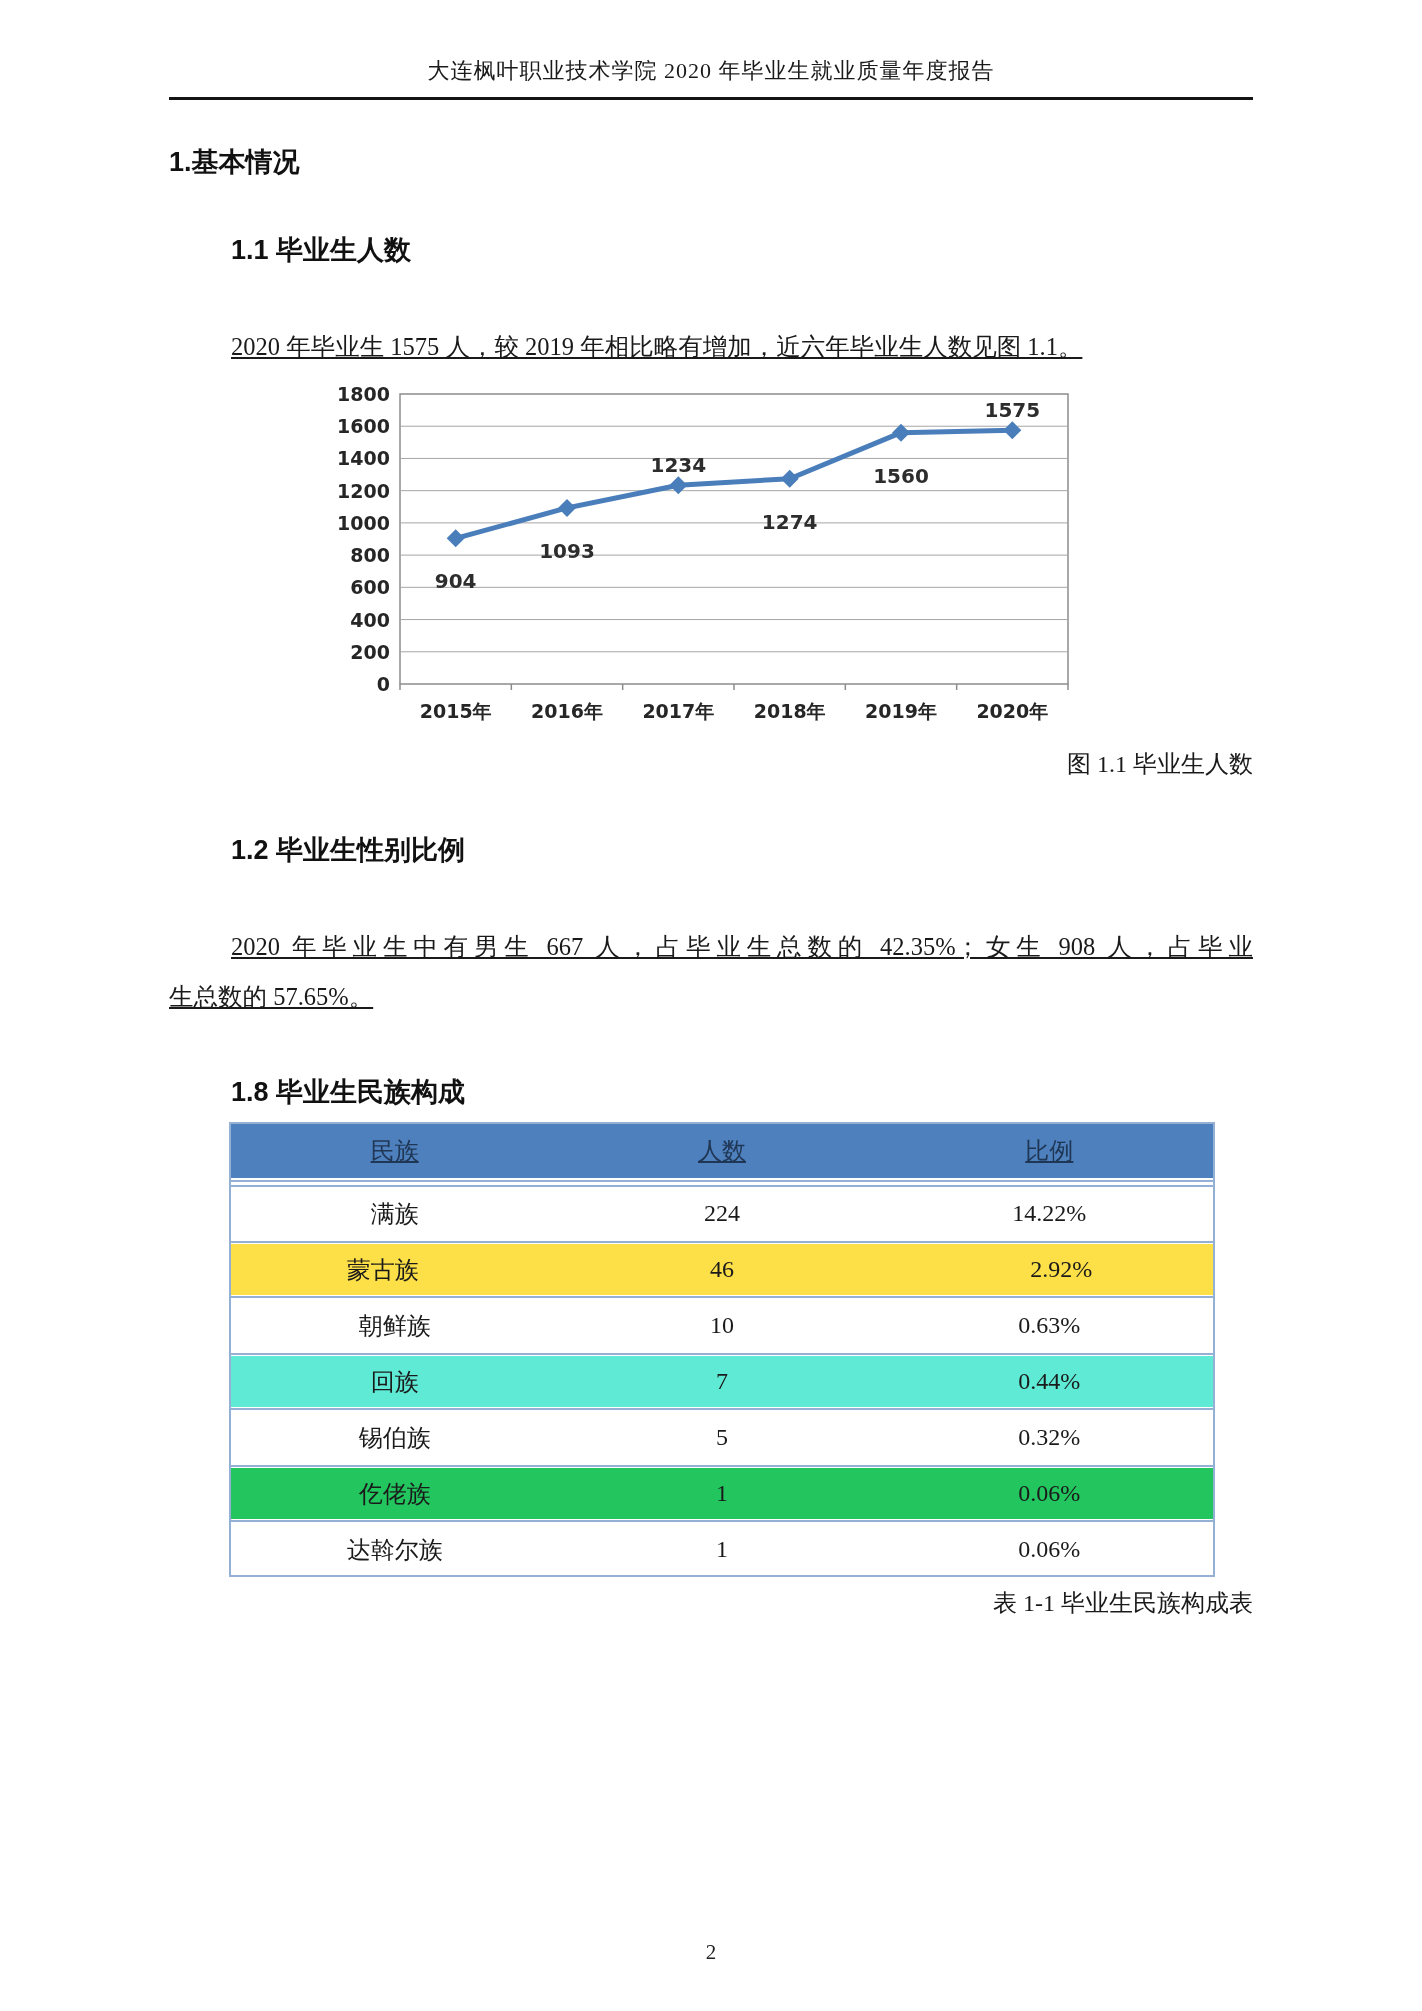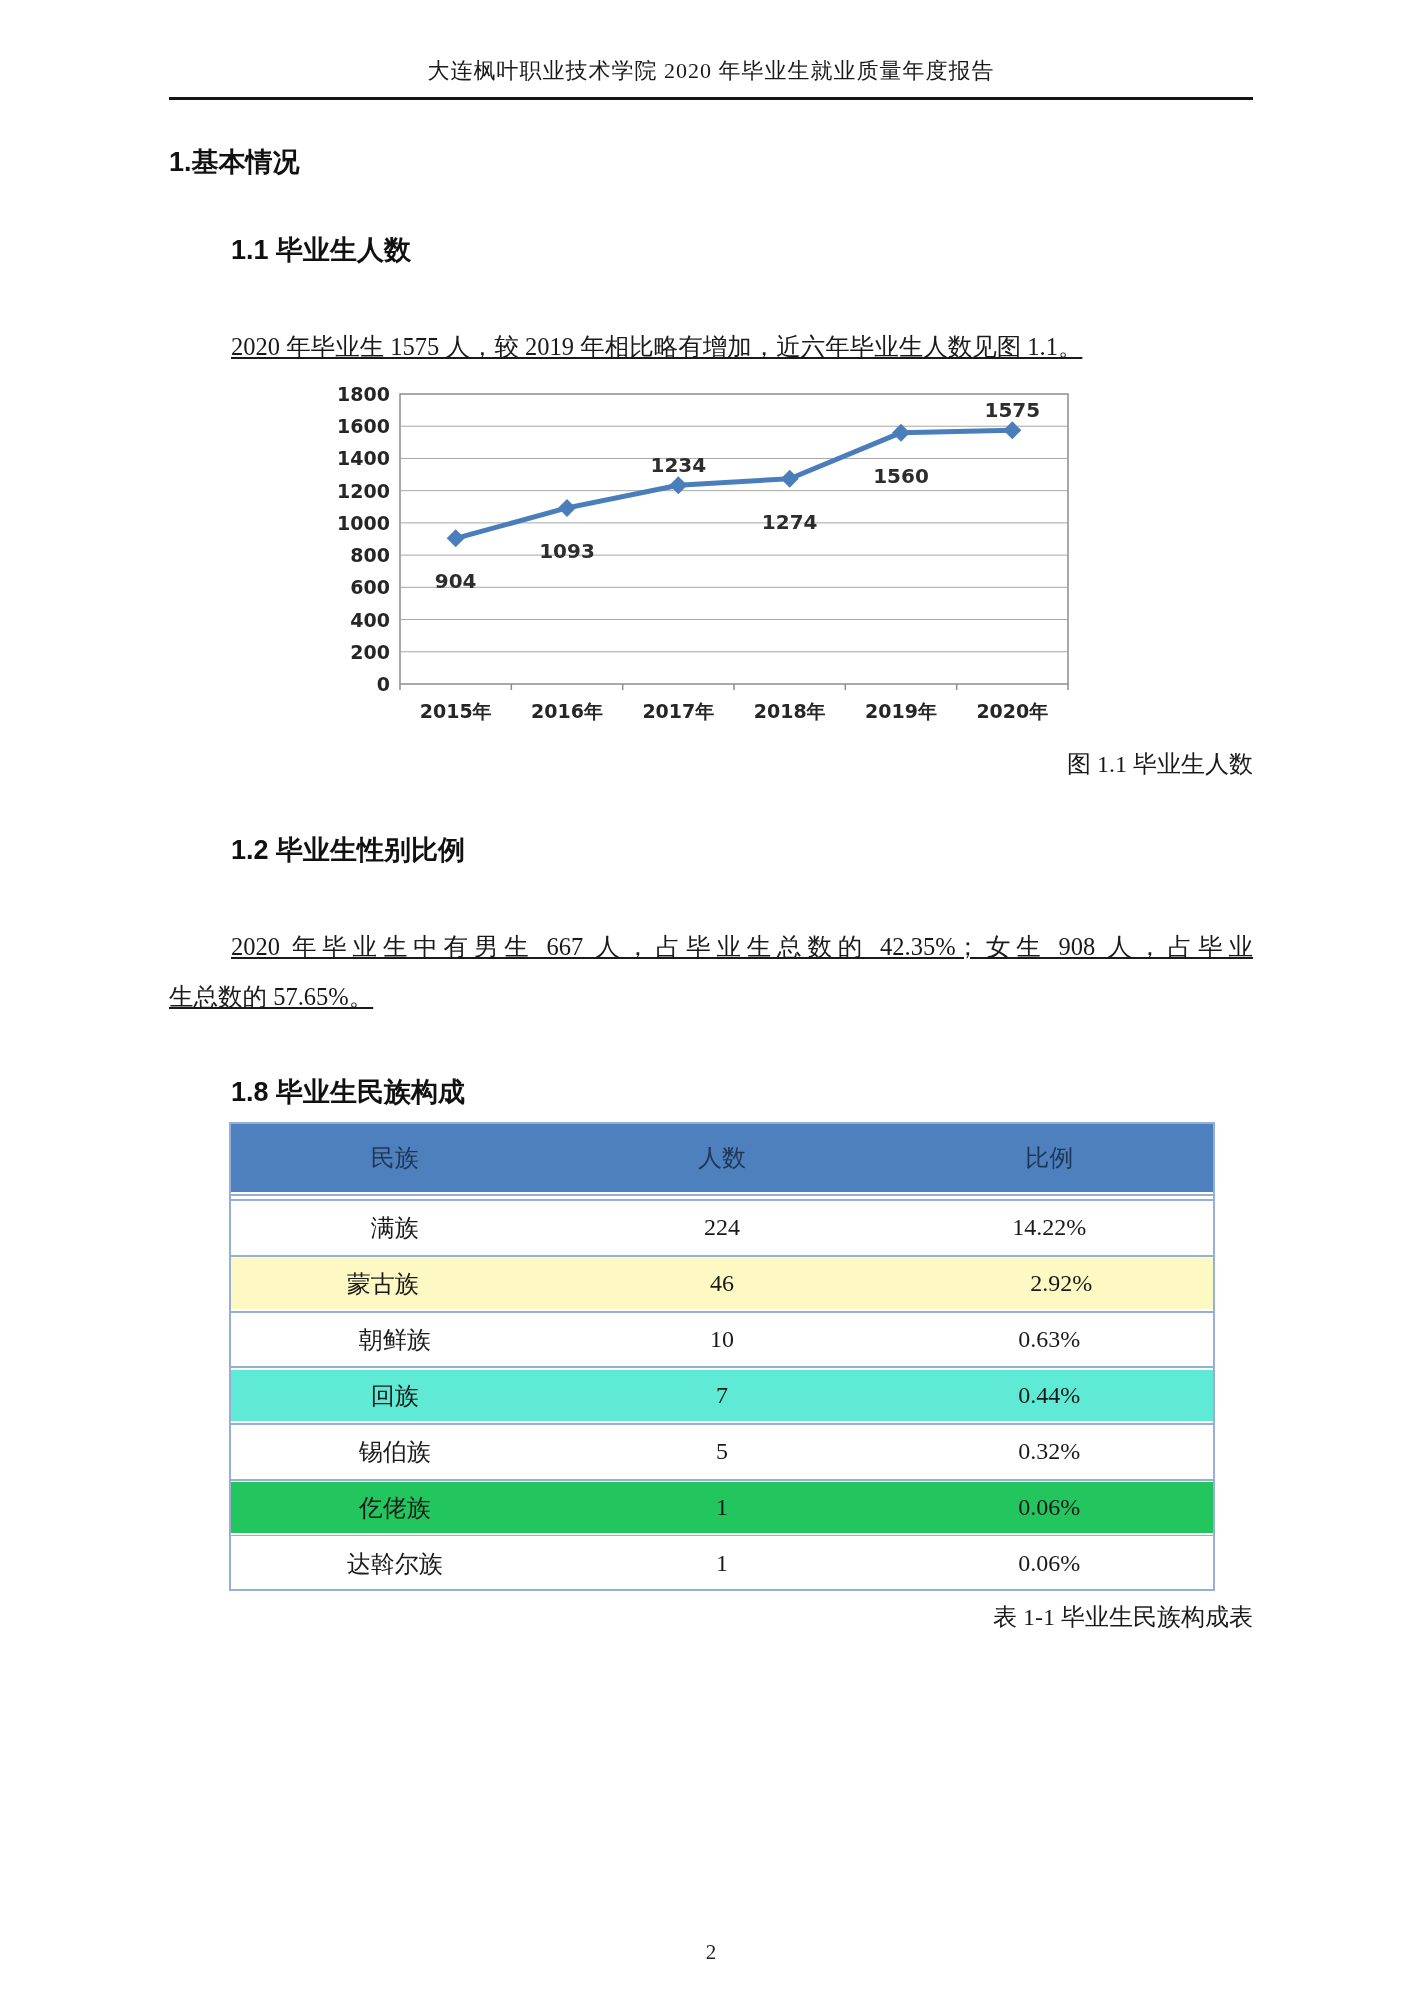--- a/index.html
+++ b/index.html
@@ -55,24 +55,25 @@
   
   .ntable {
     margin-top:12px;
     margin-left:60px;
     width:986px;
     border:2px solid #94b0d4;
     font-size:24px;
   }
   .trow { display:flex; align-items:center; height:51px; background:#fff; }
   .trow.thead {
-    height:68px;
+    height:54px;
     background:#4d80bd;
     color:#203655;
     font-weight:normal;
+    text-decoration:underline;
   }
   .trow.alt { background:#d7e1f0; }
   .tcell { flex:1 1 33.33%; text-align:center; }
   .tsep {
     height:5px;
     background:linear-gradient(to bottom,#ffffff 0 1.5px,#94b0d4 1.5px 3.5px,#ffffff 3.5px 5px);
   }
   .page-num {
     position:absolute;
     left:0; right:0;
@@ -163,21 +164,21 @@
         <div class="tcell">比例</div>
       </div>
       <div class="tsep"></div>
       <div class="tsep"></div>
       <div class="trow ">
         <div class="tcell">满族</div>
         <div class="tcell">224</div>
         <div class="tcell">14.22%</div>
       </div>
       <div class="tsep"></div>
-      <div class="trow alt" style="background: #fef9c3; gap: 36px;">
+      <div class="trow alt" style="background: #fde047; gap: 36px;">
         <div class="tcell">蒙古族</div>
         <div class="tcell">46</div>
         <div class="tcell">2.92%</div>
       </div>
       <div class="tsep"></div>
       <div class="trow ">
         <div class="tcell">朝鲜族</div>
         <div class="tcell">10</div>
         <div class="tcell">0.63%</div>
       </div>

